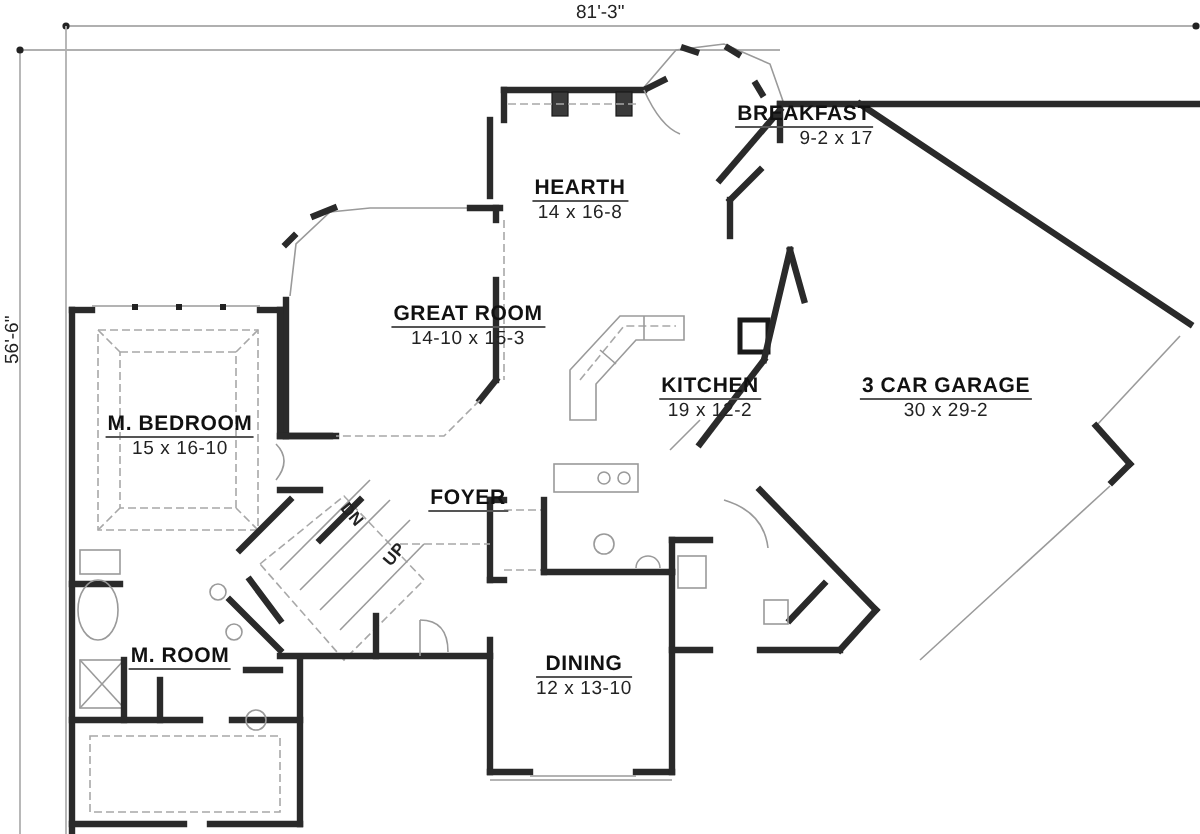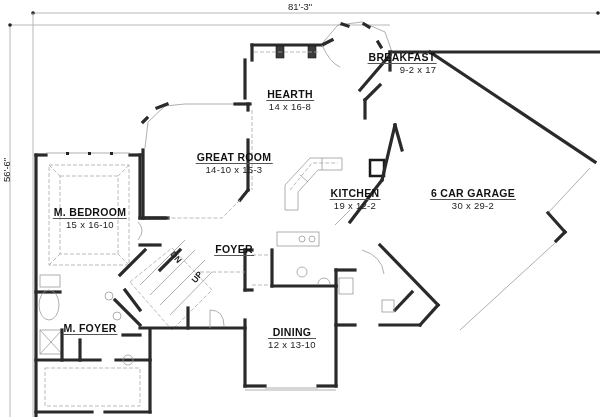--- a/index.html
+++ b/index.html
@@ -200,28 +200,28 @@
 </div>
 <div class="label" style="left:90px; top:206px;">
   <span class="name">M. BEDROOM</span>
   <span class="size">15 x 16-10</span>
 </div>
 <div class="label" style="left:332px; top:187px;margin-left:23px;">
   <span class="name">KITCHEN</span>
   <span class="size">19 x 12-2</span>
 </div>
 <div class="label" style="left:473px; top:187px;">
-  <span class="name">6 CAR GARAGE</span>
+  <span class="name">3 CAR GARAGE</span>
   <span class="size">30 x 29-2</span>
 </div>
 <div class="label" style="left:234px; top:243px;">
   <span class="name">FOYER</span>
 </div>
 <div class="label" style="left:90px; top:322px;">
-  <span class="name">M. FOYER</span>
+  <span class="name">M. ROOM</span>
 </div>
 <div class="label" style="left:292px; top:326px;">
   <span class="name">DINING</span>
   <span class="size">12 x 13-10</span>
 </div>
 
 <div class="stairtxt" style="left:170px; top:252px; transform:rotate(50deg);">DN</div>
 <div class="stairtxt" style="left:191px; top:272px; transform:rotate(-50deg);">UP</div>
 
 </body></html>

